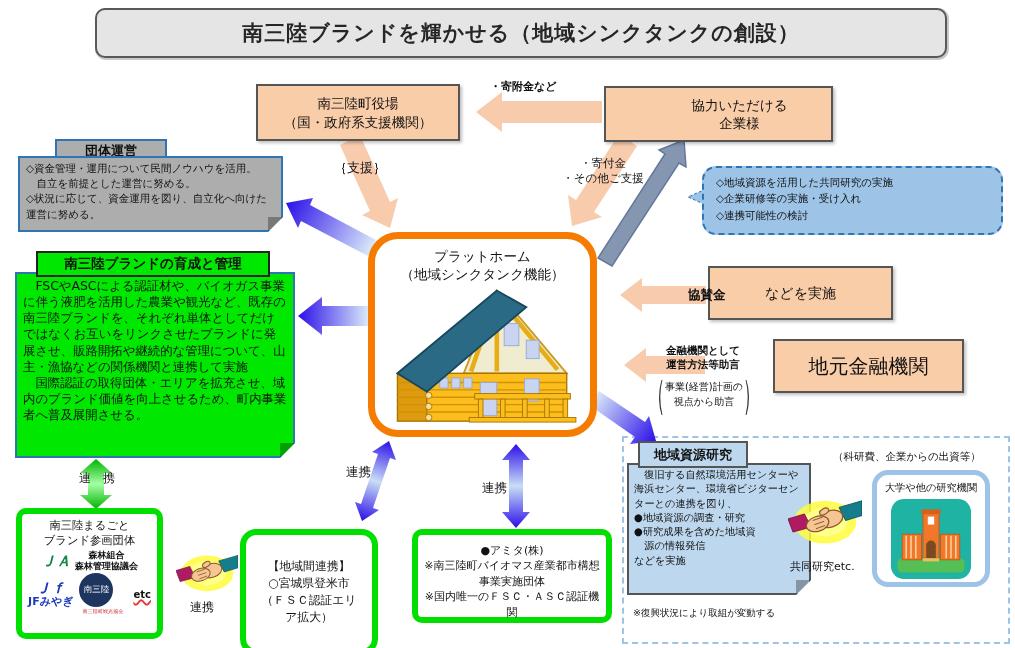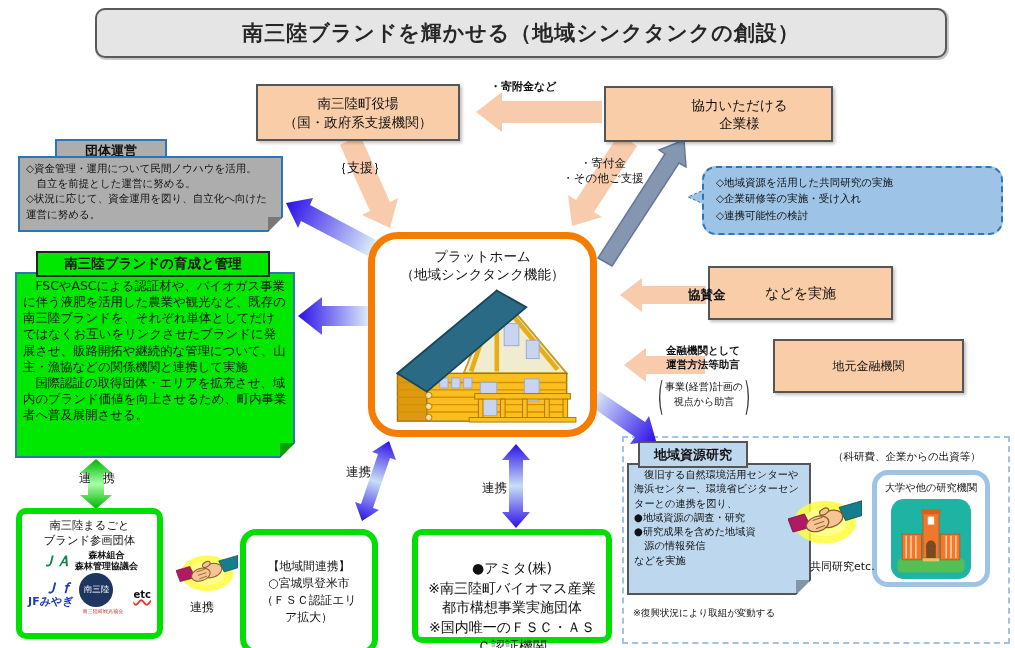--- a/index.html
+++ b/index.html
@@ -141,21 +141,21 @@
   <div class="abs lbl" style="left:640px;top:287px;font-size:12.5px;font-weight:600;margin-left:48px;">協賛金</div>
   <div class="abs z2 peachbox" style="left:708px;top:266px;width:181px;height:50px;font-size:14px;">などを実施</div>
   <div class="abs lbl pl" style="left:650px;top:344px;width:106px;text-align:center;font-size:10.5px;font-weight:600;">金融機関として
 運営方法等助言</div>
   <div class="abs z3" style="left:644px;top:380px;width:120px;display:flex;align-items:center;justify-content:center;">
     <span class="paren">（</span>
     <span class="pl" style="font-size:10px;text-align:center;line-height:1.45;">事業(経営)計画の
 視点から助言</span>
     <span class="paren">）</span>
   </div>
-  <div class="abs z2 peachbox" style="left:773px;top:339px;width:187px;height:50px;font-size:12px;">地元金融機関</div>
+  <div class="abs z2 peachbox" style="left:773px;top:339px;width:187px;height:50px;font-size:20px;">地元金融機関</div>
 
   <div class="abs" style="left:622px;top:436px;width:388px;height:208px;border:2px dashed #9DC3E6;box-sizing:border-box;"></div>
   <div class="abs z3 tab" style="left:638px;top:441px;width:106px;height:23px;background:#BDD7EE;border:2px solid #555;font-size:13px;">地域資源研究</div>
   <div class="abs z2 fold pl" style="left:627px;top:463px;width:184px;height:132px;background:#BDD7EE;border:2px solid #555;font-size:10.2px;line-height:1.4;padding:3px 5px;box-sizing:border-box;">　復旧する自然環境活用センターや海浜センター、環境省ビジターセンターとの連携を図り、
 ●地域資源の調査・研究
 ●研究成果を含めた地域資
 　源の情報発信
 などを実施</div>
   <div class="abs lbl" style="left:633px;top:607px;font-size:9.5px;">※復興状況により取組が変動する</div>
   <div class="abs z2" style="left:788px;top:492px;">
@@ -165,21 +165,21 @@
       <polygon points="90,8 62,16 70,32 90,26" fill="#157E8C" stroke="#0B4A55"></polygon>
       <polygon points="0,30 20,24 28,40 6,46" fill="#B01A62" stroke="#6E0F3D"></polygon>
       <g fill="#F5C593" stroke="#8A5A28" stroke-width="1.5">
         <ellipse cx="52" cy="30" rx="15" ry="10" transform="rotate(-18 52 30)"></ellipse>
         <ellipse cx="44" cy="21" rx="6" ry="3.5" transform="rotate(-30 44 21)"></ellipse>
         <ellipse cx="36" cy="36" rx="14" ry="9" transform="rotate(-18 36 36)"></ellipse>
       </g>
       <path d="M30,32 l12,-4 M32,37 l12,-4 M34,42 l11,-4" stroke="#8A5A28" stroke-width="1.2" fill="none"></path>
     </svg>
   </div>
-  <div class="abs lbl" style="left:790px;top:560px;font-size:11px;margin-left:20px;">共同研究etc.</div>
+  <div class="abs lbl" style="left:790px;top:560px;font-size:11px;">共同研究etc.</div>
   <div class="abs lbl" style="left:818px;top:450px;font-size:10.5px;margin-left:15px;">（科研費、企業からの出資等）</div>
   <div class="abs z2" style="left:872px;top:470px;width:118px;height:117px;background:#fff;border:5px solid #9DC3E6;border-radius:16px;box-sizing:border-box;text-align:center;">
     <div style="font-size:10.2px;margin-top:6px;">大学や他の研究機関</div>
     <svg width="80" height="80" viewBox="0 0 100 100" style="margin-top:4px;">
       <rect x="0" y="0" width="100" height="100" rx="16" fill="#1EB3A3"></rect>
       <rect x="8" y="74" width="84" height="18" rx="6" fill="#55BE55"></rect>
       <g fill="#F2772A" stroke="#C05510">
         <rect x="14" y="44" width="24" height="32"></rect>
         <rect x="62" y="44" width="24" height="32"></rect>
         <rect x="40" y="16" width="20" height="58"></rect>
@@ -201,21 +201,21 @@
   </div>
 
   <div class="abs z2 greenbox" style="left:16px;top:508px;width:147px;height:131px;box-sizing:border-box;text-align:center;">
     <div class="pl" style="font-size:11.3px;line-height:1.3;margin-top:5px;">南三陸まるごと
 ブランド参画団体</div>
     <div style="display:flex;align-items:center;justify-content:center;gap:4px;margin-top:2px;">
       <span style="font-size:15px;font-weight:bold;font-style:italic;color:#17854B;">ＪＡ</span>
       <span class="pl" style="font-size:9px;font-weight:bold;font-family:'DejaVu Serif',serif;line-height:1.2;">森林組合
 森林管理協議会</span>
     </div>
-    <div style="display:flex;align-items:center;justify-content:center;gap:6px;margin-top:1px;text-align:right;">
+    <div style="display:flex;align-items:center;justify-content:center;gap:6px;margin-top:1px;">
       <span style="display:inline-block;color:#1C39BB;line-height:1;">
         <span style="font-size:15px;font-weight:bold;font-style:italic;display:block;">Ｊｆ</span>
         <span style="font-size:11px;font-weight:bold;display:block;">JFみやぎ</span>
       </span>
       <span style="display:inline-block;">
         <span style="display:flex;align-items:center;justify-content:center;width:34px;height:34px;border-radius:50%;background:#1E3560;color:#fff;font-size:8.5px;">南三陸</span>
         <span style="display:block;font-size:6px;transform:scale(.85);color:#C33;">南三陸町観光協会</span>
       </span>
       <span style="font-size:10px;font-weight:bold;text-decoration:underline wavy #E33 1.5px;">etc</span>
     </div>
@@ -234,21 +234,21 @@
       </g>
       <path d="M30,32 l12,-4 M32,37 l12,-4 M34,42 l11,-4" stroke="#8A5A28" stroke-width="1.2" fill="none"></path>
     </svg>
   </div>
   <div class="abs lbl" style="left:190px;top:600px;font-size:12px;">連携</div>
 
   <div class="abs z2 greenbox pl" style="left:240px;top:529px;width:126px;height:114px;border-radius:16px;display:flex;align-items:center;justify-content:center;text-align:center;font-size:11.8px;line-height:1.45;">【地域間連携】
 ○宮城県登米市
 （ＦＳＣ認証エリ
 ア拡大）</div>
-  <div class="abs z2 greenbox pl" style="left:412px;top:529px;width:200px;height:114px;box-sizing:border-box;text-align:center;font-size:14px;line-height:1.4;padding:24px 6px;">●アミタ(株)
+  <div class="abs z2 greenbox pl" style="left:412px;top:529px;width:200px;height:94px;box-sizing:border-box;text-align:center;font-size:11px;line-height:1.4;padding:8px 6px;">●アミタ(株)
 ※南三陸町バイオマス産業都市構想事業実施団体
 ※国内唯一のＦＳＣ・ＡＳＣ認証機関</div>
 
   <div class="abs lbl" style="left:346px;top:464px;font-size:12.5px;">連携</div>
   <div class="abs lbl" style="left:482px;top:480px;font-size:12.5px;">連携</div>
   <div class="abs lbl" style="left:52px;top:471px;width:90px;text-align:center;font-size:12px;">連　携</div>
 
 </div>
 
 </body></html>

